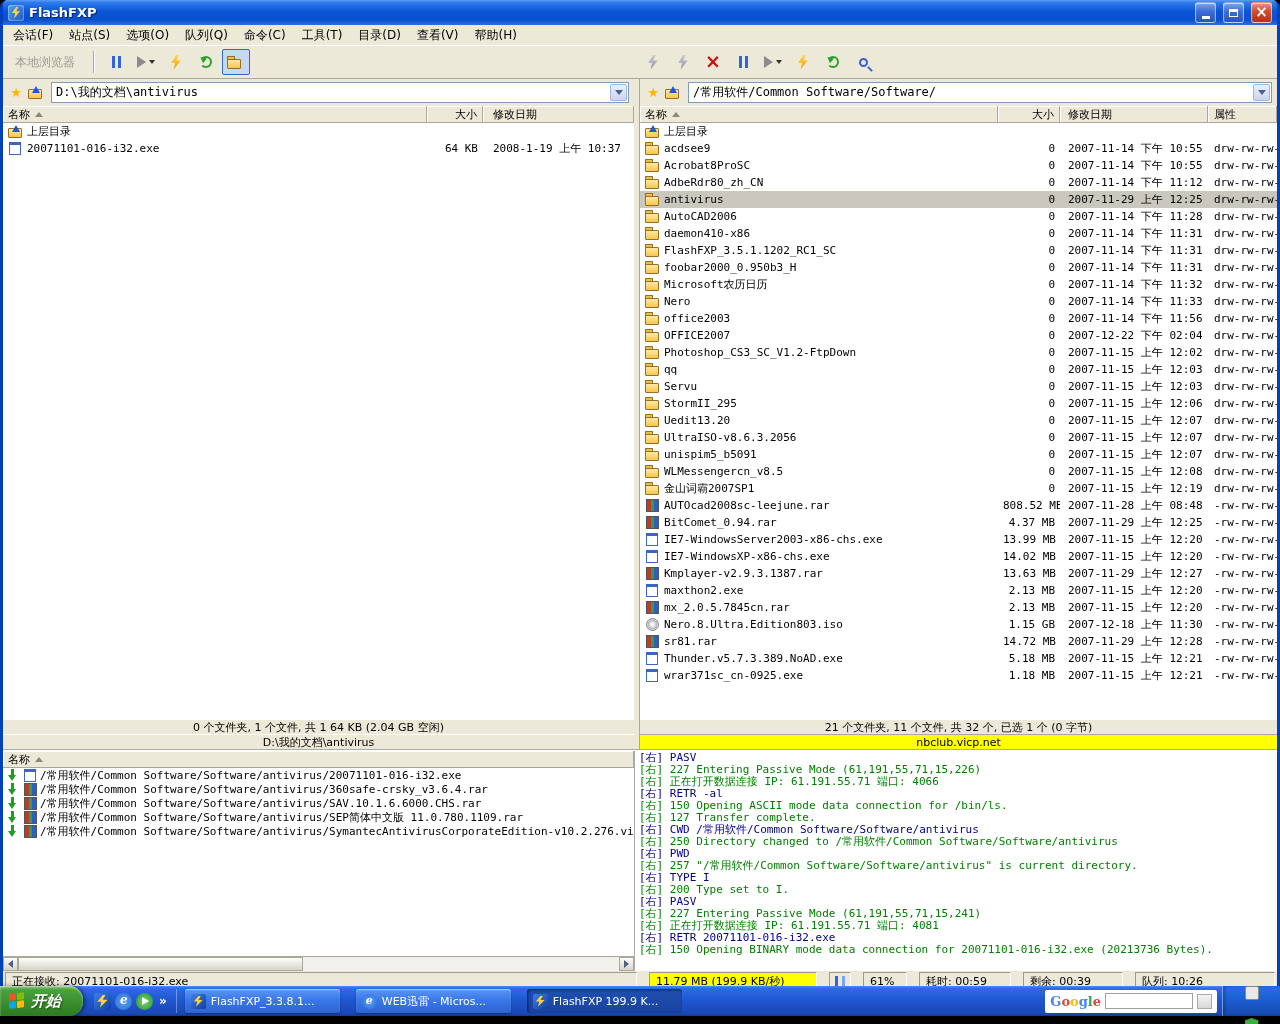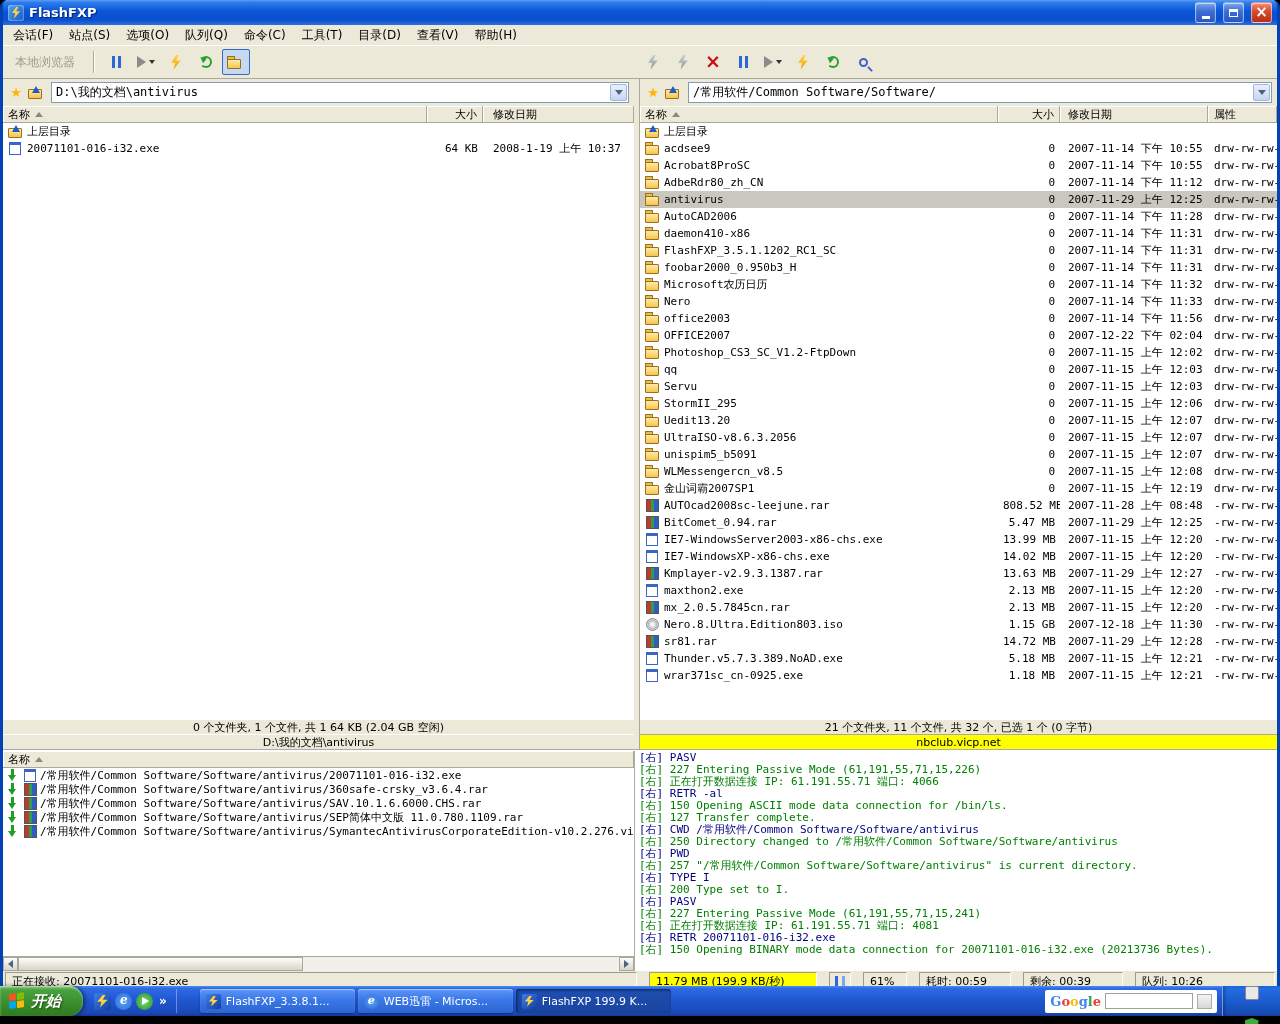--- a/index.html
+++ b/index.html
@@ -160,21 +160,21 @@
   .quicklaunch { display:flex; align-items:center; gap:4px; height:24px; padding:0 7px; margin-left:4px;
     border-right:1px solid rgba(255,255,255,.35); }
   .ql-icon { width:17px; height:17px; border-radius:2px; position:relative; }
   .ql-flash { background:linear-gradient(135deg,#3E7FE8,#123E9E); }
   .ql-flash::before { content:""; position:absolute; inset:2px; background:#FFD042; clip-path:polygon(55% 0,10% 55%,42% 55%,30% 100%,90% 40%,52% 40%,75% 0); }
   .ql-ie { background:radial-gradient(#5AA0F2,#2A6CD8); border-radius:50%; }
   .ql-ie::before { content:"e"; position:absolute; left:5px; top:0px; color:#fff; font:bold italic 12px "DejaVu Serif","Liberation Serif",serif; }
   .ql-media { background:radial-gradient(#7ED87E,#1E8F1E); border-radius:50%; }
   .ql-media::before { content:""; position:absolute; left:6px; top:4px; border-left:7px solid #fff; border-top:4.5px solid transparent; border-bottom:4.5px solid transparent; }
   .chevron { color:#fff; font-weight:bold; font-size:12px; padding:0 2px; }
-  .tasks { display:flex; gap:3px; margin-left:23px; flex:none; }
+  .tasks { display:flex; gap:16px; margin-left:8px; flex:none; }
   .taskbtn { width:155px; height:24px; border-radius:3px; display:flex; align-items:center; gap:5px; padding:0 6px;
     background:linear-gradient(180deg,#5E96F5,#3A78E8 45%,#2D64D2);
     box-shadow:inset 0 1px 1px rgba(255,255,255,.5), 0 1px 2px rgba(0,0,0,.35); color:#fff; font-size:11px; }
   .taskbtn.active { background:linear-gradient(180deg,#1E4FB0,#1A43A0); box-shadow:inset 1px 1px 3px rgba(0,0,0,.55); }
   .tlabel { overflow:hidden; text-overflow:ellipsis; white-space:nowrap; }
   .tb-icon { width:15px; height:15px; flex:none; position:relative; border-radius:2px; }
   .tb-icon.flashfxp-icon { background:linear-gradient(135deg,#3E7FE8,#123E9E); }
   .tb-icon.flashfxp-icon::before { content:""; position:absolute; inset:2px; background:#FFD042; clip-path:polygon(55% 0,10% 55%,42% 55%,30% 100%,90% 40%,52% 40%,75% 0); }
   .tb-icon.ie-icon { background:radial-gradient(#5AA0F2,#2A6CD8); border-radius:50%; }
   .tb-icon.ie-icon::before { content:"e"; position:absolute; left:4px; top:0px; color:#fff; font:bold italic 11px "DejaVu Serif","Liberation Serif",serif; }
@@ -560,21 +560,21 @@
             </span>
             <span class="cell c-size">808.52 MB</span>
             <span class="cell c-date">2007-11-28 上午 08:48</span>
             <span class="cell c-attr">-rw-rw-rw-</span>
           </div>
           <div class="row">
             <span class="cell c-name">
               <span class="icon rar"></span>
               <span>BitComet_0.94.rar</span>
             </span>
-            <span class="cell c-size">5.47 MB</span>
+            <span class="cell c-size">4.37 MB</span>
             <span class="cell c-date">2007-11-29 上午 12:25</span>
             <span class="cell c-attr">-rw-rw-rw-</span>
           </div>
           <div class="row">
             <span class="cell c-name">
               <span class="icon exe"></span>
               <span>IE7-WindowsServer2003-x86-chs.exe</span>
             </span>
             <span class="cell c-size">13.99 MB</span>
             <span class="cell c-date">2007-11-15 上午 12:20</span>

